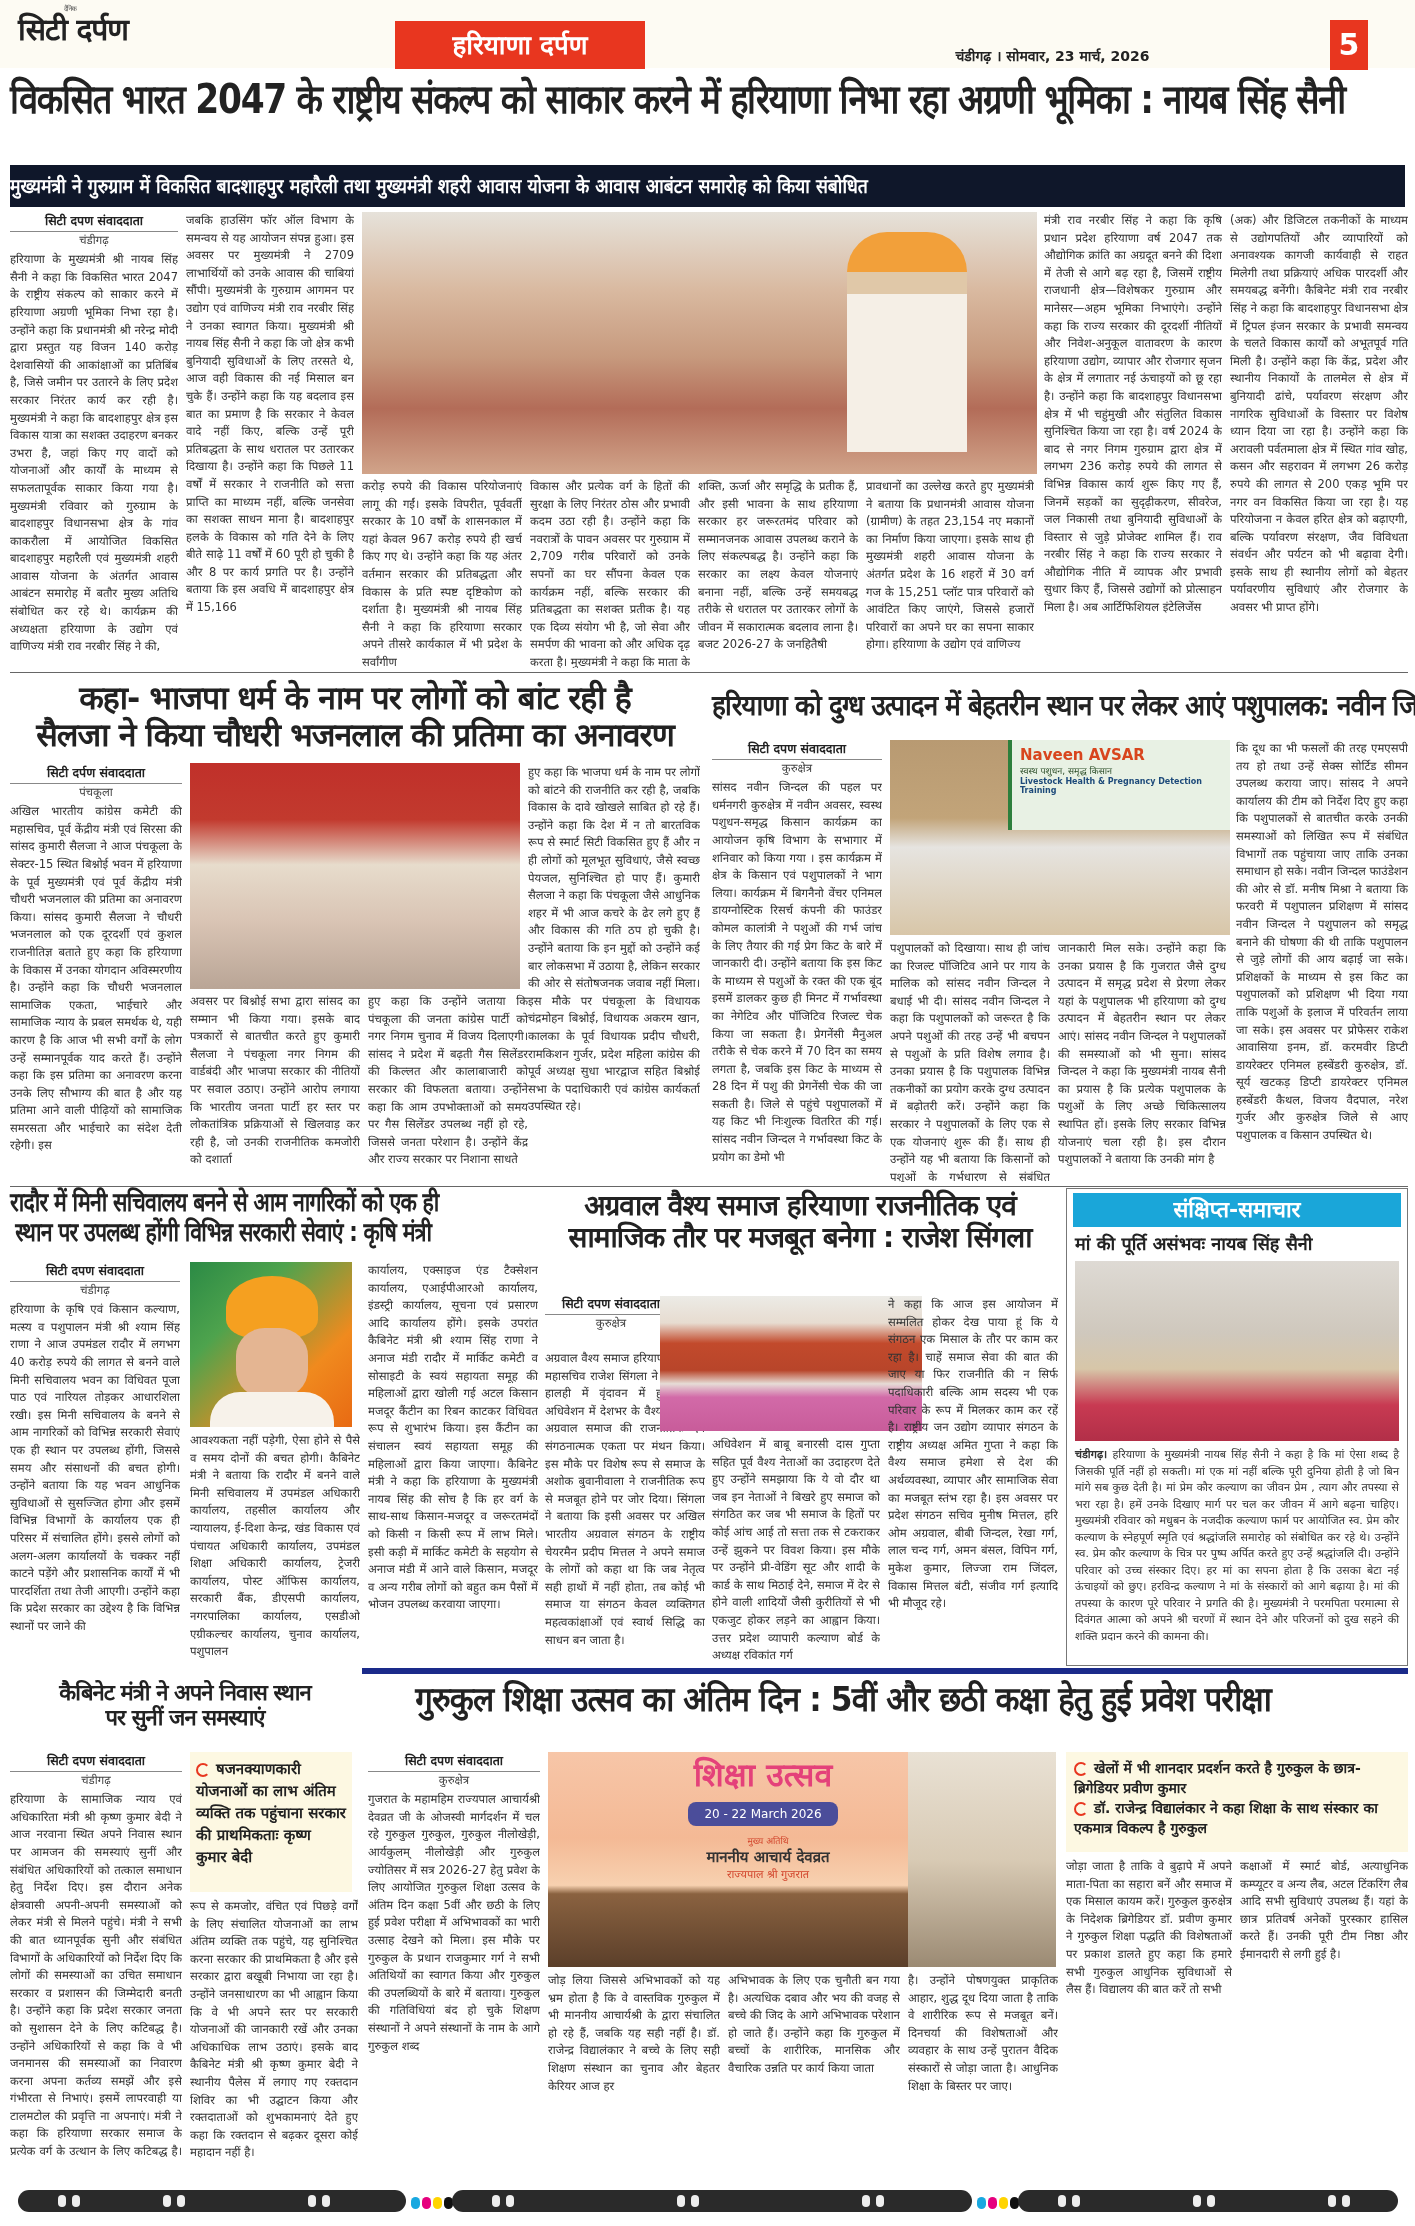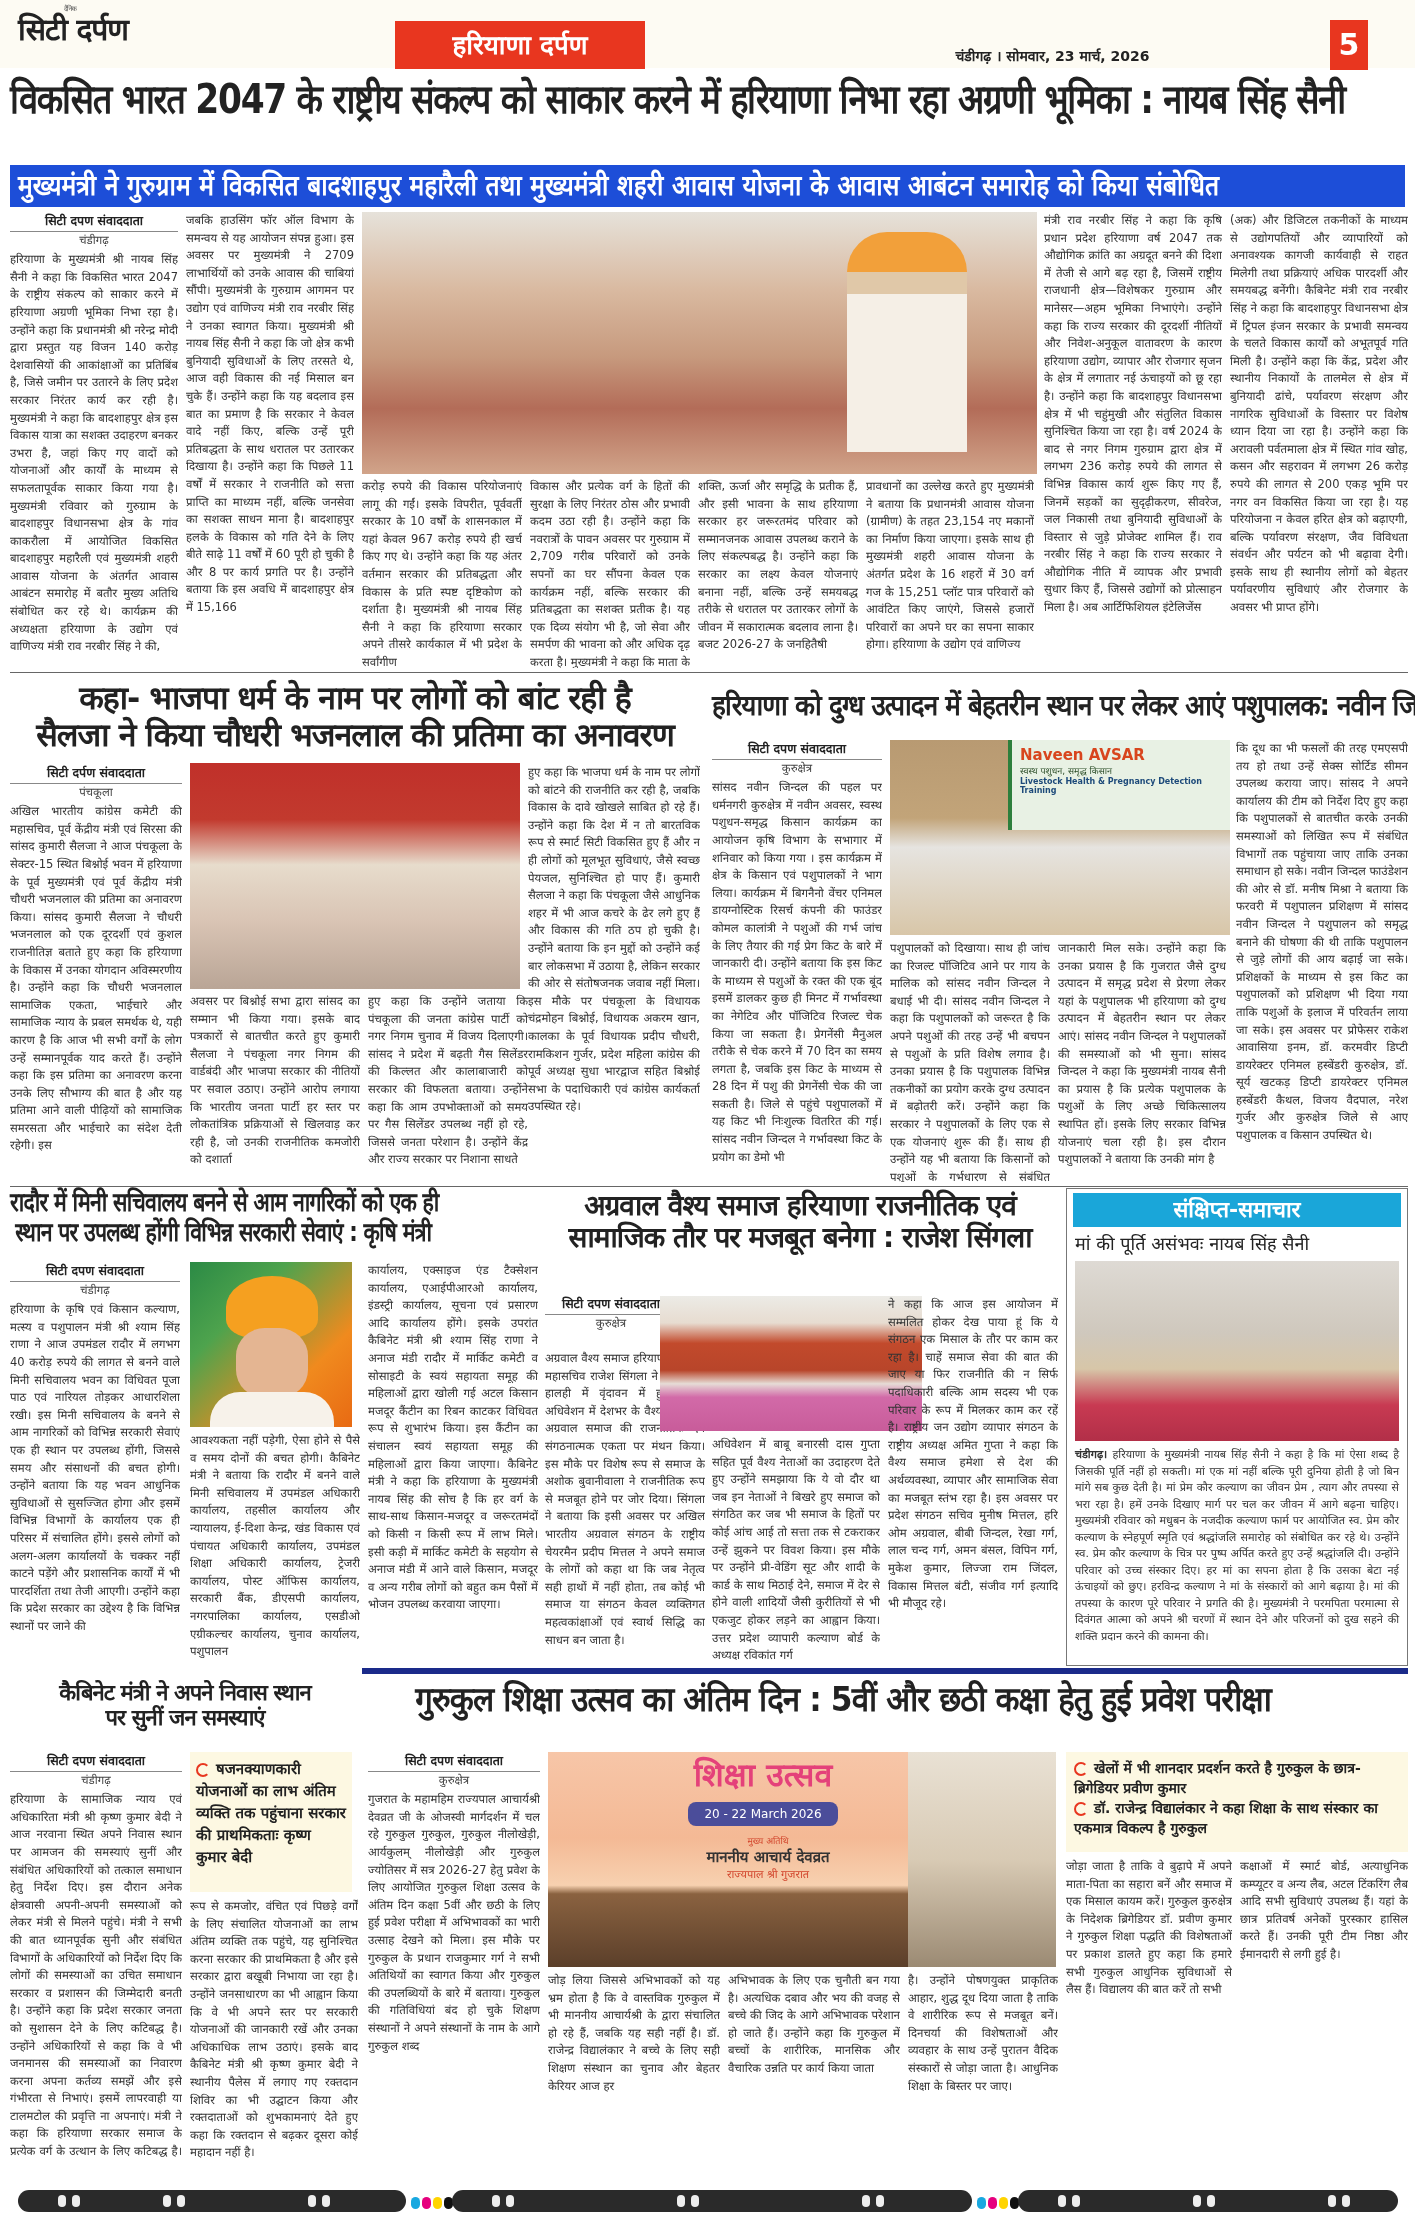--- a/index.html
+++ b/index.html
@@ -5,21 +5,21 @@
 *{box-sizing:border-box;margin:0;padding:0}
 body{width:1415px;height:2226px;background:#fff;font-family:"DejaVu Sans","Liberation Sans",sans-serif;color:#222;overflow:hidden;position:relative}
 .abs{position:absolute}
 .masthead{left:0;top:0;width:1415px;height:68px;background:#fdfbf3}
 .logo{left:18px;top:8px;font-size:30px;font-weight:bold;color:#222;letter-spacing:-1px}
 .logo .daily{position:absolute;left:46px;top:-4px;font-size:7px;color:#555;font-weight:normal}
 .section-tag{left:395px;top:21px;width:250px;height:48px;background:#e8361f;color:#fff;font-size:26px;font-weight:bold;text-align:center;line-height:48px}
 .dateline{left:780px;top:46px;width:545px;text-align:center;font-size:14px;font-weight:bold;color:#222}
 .pageno{left:1330px;top:20px;width:38px;height:50px;background:#e8361f;color:#fff;font-size:30px;font-weight:bold;text-align:center;line-height:50px}
 .lead-headline{left:10px;top:70px;width:1400px;font-size:40px;font-weight:bold;color:#222;letter-spacing:-1.5px;white-space:nowrap;transform:scaleX(.86);transform-origin:left}
-.subhead-bar{left:10px;top:165px;width:1395px;height:42px;background:#1d4ed8;color:#fff;font-size:28px;font-weight:bold;line-height:42px;white-space:nowrap;overflow:hidden;padding-left:8px}
+.subhead-bar{left:10px;top:165px;width:1395px;height:42px;background:#0f172a;color:#fff;font-size:20px;font-weight:bold;line-height:42px;white-space:nowrap;overflow:hidden;padding-left:0}
 .subhead-bar span{display:inline-block;transform:scaleX(.88);transform-origin:left}
 .col{font-size:11.5px;line-height:17.6px;text-align:justify;color:#333;overflow:hidden}
 .byline{font-size:12.5px;font-weight:bold;text-align:center;border-bottom:1px solid #888;padding-bottom:1px;color:#222}
 .place{font-size:11.5px;text-align:center;color:#444;margin-bottom:2px}
 .photo{background:#cbb89e;overflow:hidden}
 .h2{font-weight:bold;color:#222;text-align:center;letter-spacing:-1px;line-height:1.15}
 .rule{height:1px;background:#666}
 .bluebar{background:#1a2a8a}
 .brief-box{border:1px solid #777;background:#fff}
 .brief-title{background:#1aa6d9;color:#fff;font-size:22px;font-weight:bold;text-align:center;height:34px;line-height:34px}
@@ -156,21 +156,21 @@
 <div class="abs photo" style="left:660px;top:1296px;width:262px;height:135px;background:linear-gradient(180deg,#ecebe6 0%,#e7dcd0 20%,#c24a2c 35%,#b8452a 55%,#e6dcd6 65%,#d26aa8 75%,#c85c9a 100%)"></div>
 <div class="abs col" style="left:712px;top:1436px;width:168px;height:234px">
     <div>अधिवेशन में बाबू बनारसी दास गुप्ता सहित पूर्व वैश्य नेताओं का उदाहरण देते हुए उन्होंने समझाया कि ये वो दौर था जब इन नेताओं ने बिखरे हुए समाज को संगठित कर जब भी समाज के हितों पर कोई आंच आई तो सत्ता तक से टकराकर उन्हें झुकने पर विवश किया। इस मौके पर उन्होंने प्री-वेडिंग सूट और शादी के कार्ड के साथ मिठाई देने, समाज में देर से होने वाली शादियों जैसी कुरीतियों से भी एकजुट होकर लड़ने का आह्वान किया। उत्तर प्रदेश व्यापारी कल्याण बोर्ड के अध्यक्ष रविकांत गर्ग</div>
   </div>
 <div class="abs col" style="left:888px;top:1296px;width:170px;height:374px">
     <div>ने कहा कि आज इस आयोजन में सम्मलित होकर देख पाया हूं कि ये संगठन एक मिसाल के तौर पर काम कर रहा है। चाहें समाज सेवा की बात की जाए या फिर राजनीति की न सिर्फ पदाधिकारी बल्कि आम सदस्य भी एक परिवार के रूप में मिलकर काम कर रहें है। राष्ट्रीय जन उद्योग व्यापार संगठन के राष्ट्रीय अध्यक्ष अमित गुप्ता ने कहा कि वैश्य समाज हमेशा से देश की अर्थव्यवस्था, व्यापार और सामाजिक सेवा का मजबूत स्तंभ रहा है। इस अवसर पर प्रदेश संगठन सचिव मुनीष मित्तल, हरि ओम अग्रवाल, बीबी जिन्दल, रेखा गर्ग, लाल चन्द गर्ग, अमन बंसल, विपिन गर्ग, मुकेश कुमार, लिज्जा राम जिंदल, विकास मित्तल बंटी, संजीव गर्ग इत्यादि भी मौजूद रहे।</div>
   </div>
 
 <div class="abs brief-box" style="left:1066px;top:1188px;width:342px;height:478px">
   <div class="brief-title" style="margin:4px 6px 0">संक्षिप्त-समाचार</div>
-  <div style="font-size:18px;font-weight:normal;padding:4px 8px;color:#222">मां की पूर्ति असंभवः नायब सिंह सैनी</div>
+  <div style="font-size:18px;font-weight:bold;padding:4px 8px;color:#222">मां की पूर्ति असंभवः नायब सिंह सैनी</div>
   <div class="photo" style="margin:2px 8px;height:180px;background:linear-gradient(180deg,#dedad4 0%,#cfc8bd 40%,#d7c6a8 60%,#c83a52 80%,#b22f48 100%)"></div>
   <div class="col" style="padding:4px 8px;font-size:11px;line-height:16.5px">
     <span style="font-weight:bold">चंडीगढ़।</span>
     <span>हरियाणा के मुख्यमंत्री नायब सिंह सैनी ने कहा है कि मां ऐसा शब्द है जिसकी पूर्ति नहीं हो सकती। मां एक मां नहीं बल्कि पूरी दुनिया होती है जो बिन मांगे सब कुछ देती है। मां प्रेम कौर कल्याण का जीवन प्रेम , त्याग और तपस्या से भरा रहा है। हमें उनके दिखाए मार्ग पर चल कर जीवन में आगे बढ़ना चाहिए। मुख्यमंत्री रविवार को मधुबन के नजदीक कल्याण फार्म पर आयोजित स्व. प्रेम कौर कल्याण के स्नेहपूर्ण स्मृति एवं श्रद्धांजलि समारोह को संबोधित कर रहे थे। उन्होंने स्व. प्रेम कौर कल्याण के चित्र पर पुष्प अर्पित करते हुए उन्हें श्रद्धांजलि दी। उन्होंने परिवार को उच्च संस्कार दिए। हर मां का सपना होता है कि उसका बेटा नई ऊंचाइयों को छुए। हरविन्द्र कल्याण ने मां के संस्कारों को आगे बढ़ाया है। मां की तपस्या के कारण पूरे परिवार ने प्रगति की है। मुख्यमंत्री ने परमपिता परमात्मा से दिवंगत आत्मा को अपने श्री चरणों में स्थान देने और परिजनों को दुख सहने की शक्ति प्रदान करने की कामना की।</span>
   </div>
 </div>
 
 <div class="abs h2" style="left:10px;top:1680px;width:350px;font-size:22px">
   <div>कैबिनेट मंत्री ने अपने निवास स्थान</div>
   <div>पर सुनीं जन समस्याएं</div>

